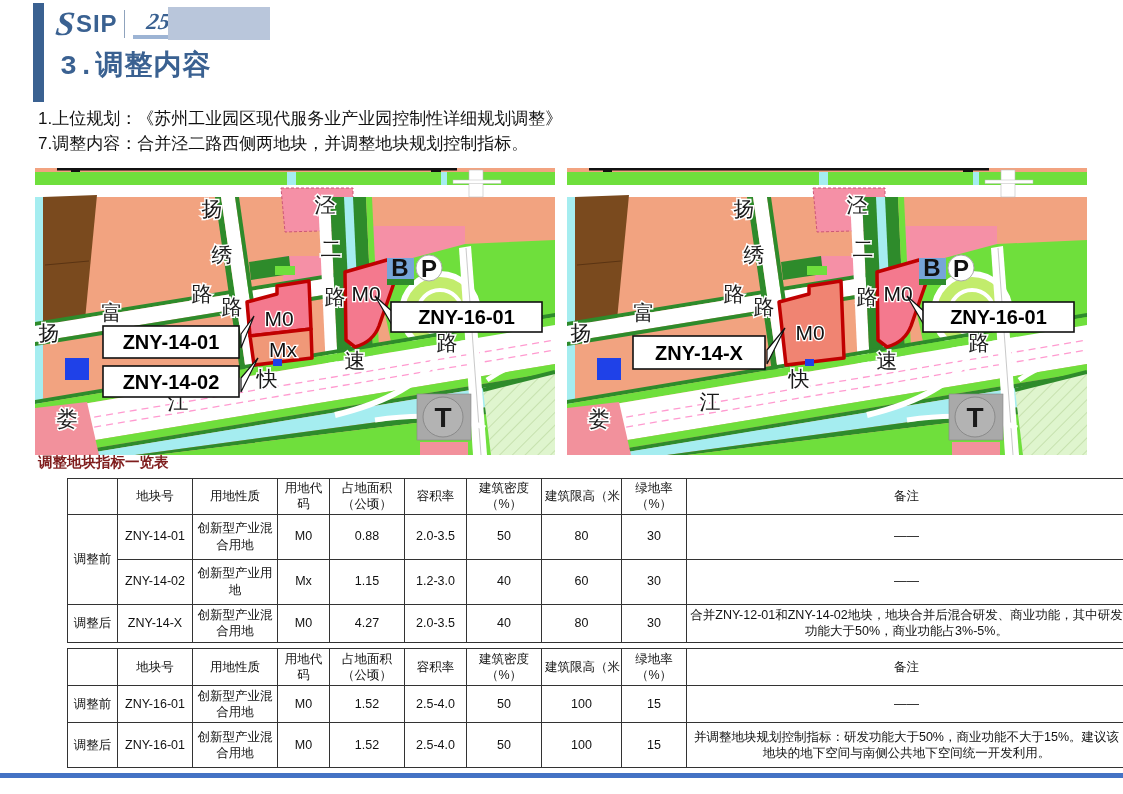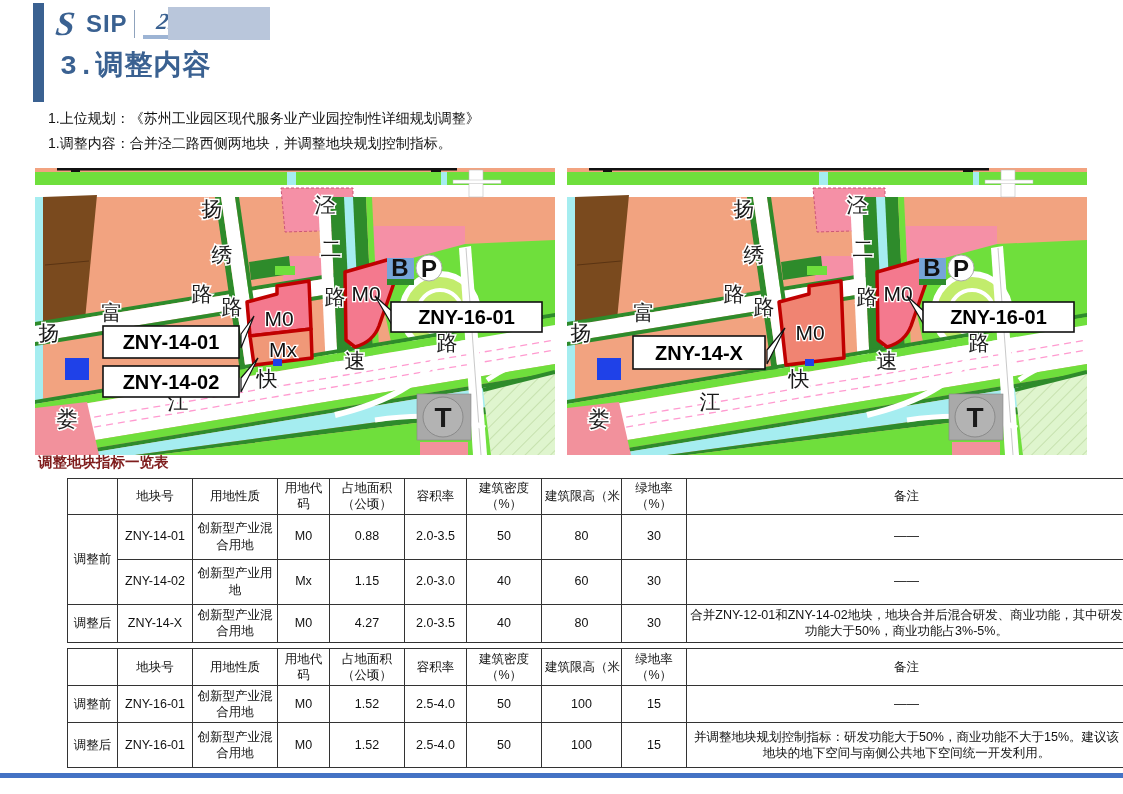--- a/index.html
+++ b/index.html
@@ -3,31 +3,31 @@
 <meta charset="utf-8">
 <style>
   html,body{margin:0;padding:0;background:#e8e8e8;}
   .slide{position:relative;width:1123px;height:794px;background:#ffffff;overflow:hidden;
          font-family:"Liberation Sans",sans-serif;}
   
   .accent-bar{position:absolute;left:33px;top:3px;width:11px;height:99px;background:#3A6191;}
   .logo-row{position:absolute;left:56px;top:6px;height:36px;display:flex;align-items:center;}
   .logo-mark{font-family:"Liberation Serif",serif;font-style:italic;font-weight:bold;
              font-size:34px;color:#3A6191;line-height:1;margin-right:1px;transform:skew(-6deg);}
-  .logo-name{font-weight:bold;font-size:24px;color:#3A6191;letter-spacing:1px;margin-left:10px;}
+  .logo-name{font-weight:bold;font-size:24px;color:#3A6191;letter-spacing:1px;}
   .logo-divider{width:1px;height:28px;background:#8fa3bd;margin:0 8px 0 6px;}
   .logo-anniv{display:flex;flex-direction:column;align-items:center;}
   .logo-25{font-family:"Liberation Serif",serif;font-style:italic;font-weight:bold;font-size:23px;
            color:#3A6191;line-height:1;transform:skew(-10deg);}
   .logo-tagline{width:52px;height:4px;background:#9db4d4;margin-top:2px;}
   .logo-box{position:absolute;left:168px;top:7px;width:102px;height:33px;background:#B9C6DB;}
   .page-title{position:absolute;left:60px;top:46px;margin:0;font-size:28px;font-weight:bold;
               color:#3A6191;letter-spacing:1px;font-family:Liberation Mono, monospace;}
   
-  .intro{position:absolute;left:48px;top:106px;font-size:14px;color:#111;}
+  .intro{position:absolute;left:38px;top:106px;font-size:17px;color:#111;}
   .intro p{margin:0;line-height:25px;}
   
   .map{position:absolute;top:168px;width:520px;height:287px;}
   #map-left{left:35px;} #map-right{left:567px;}
   
   .section-title{position:absolute;left:38px;top:453px;font-size:14.5px;font-weight:bold;color:#7f1d1d;}
   .tbl-wrap{position:absolute;left:33px;width:1059px;padding-left:34px;}
   #table1{top:478px;} #table2{top:648px;}
   table.ind{border-collapse:collapse;width:1059px;table-layout:fixed;}
   table.ind th,table.ind td{border:1px solid #333;font-size:12.5px;font-weight:normal;color:#111;
@@ -52,21 +52,21 @@
       <span class="logo-25">25</span>
       <span class="logo-tagline"></span>
     </span>
   </div>
   <div class="logo-box"></div>
 
   <h1 class="page-title">3.调整内容</h1>
 
   <div class="intro">
     <p>1.上位规划：《苏州工业园区现代服务业产业园控制性详细规划调整》</p>
-    <p>1.调整内容：合并泾二路西侧两地块，并调整地块规划控制指标。</p>
+    <p>7.调整内容：合并泾二路西侧两地块，并调整地块规划控制指标。</p>
   </div>
 
   <div id="map-left" class="map"><svg viewBox="0 0 520 287" width="520" height="287">
         <defs>
           <pattern id="map-lefth" width="9" height="9" patternUnits="userSpaceOnUse" patternTransform="rotate(45)">
             <line x1="0" y1="0" x2="0" y2="9" stroke="#bcd9a0" stroke-width="1.4"></line>
           </pattern>
         </defs>
         <rect x="0" y="0" width="520" height="287" fill="#F2A380"></rect>
         <rect x="22" y="0" width="400" height="2.5" fill="#111"></rect>
@@ -322,21 +322,21 @@
             <td>50</td>
             <td>80</td>
             <td>30</td>
             <td class="">——</td>
           </tr>
           <tr style="height:45px">
             <td>ZNY-14-02</td>
             <td>创新型产业用地</td>
             <td>Mx</td>
             <td>1.15</td>
-            <td>2.0-3.0</td>
+            <td>1.2-3.0</td>
             <td>40</td>
             <td>60</td>
             <td>30</td>
             <td class="">——</td>
           </tr>
           <tr style="height:38px">
             <td rowspan="1">调整后</td>
             <td>ZNY-14-X</td>
             <td>创新型产业混合用地</td>
             <td>M0</td>

